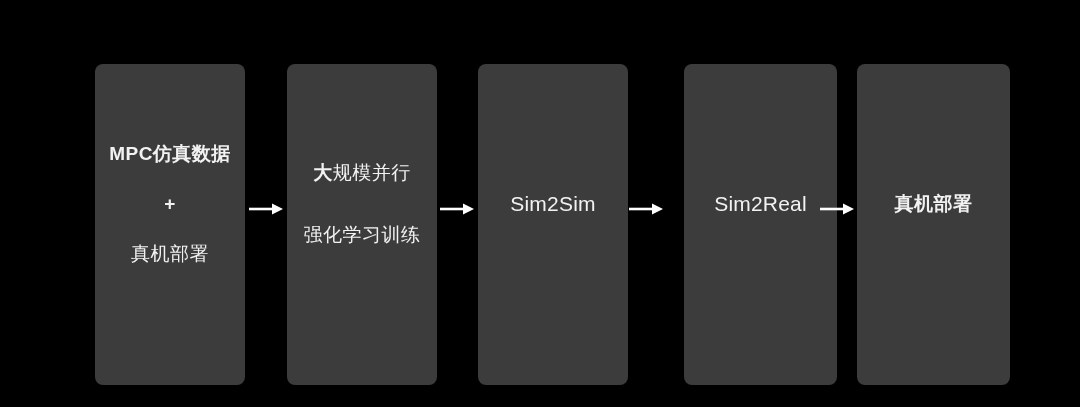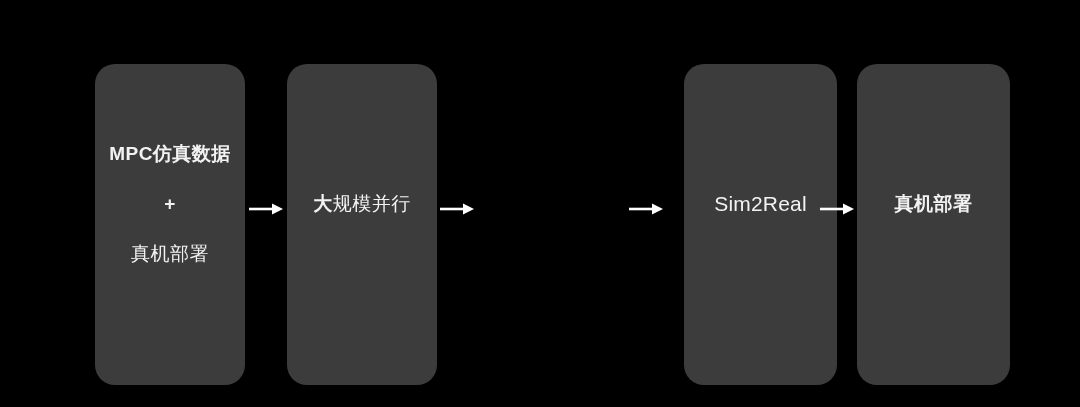--- a/index.html
+++ b/index.html
@@ -18,21 +18,21 @@
     width: 1080px;
     height: 407px;
     background: var(--background);
     overflow: hidden;
   }
   .node {
     position: absolute;
     top: 64px;
     height: 321px;
     background: var(--node-fill);
-    border-radius: 20px;
+    border-radius: 8px;
     display: flex;
     flex-direction: column;
     align-items: center;
     justify-content: center;
     padding-bottom: 41px; 
     color: var(--text);
     text-align: center;
   }
   .node .line {
     line-height: 50px;
@@ -74,27 +74,31 @@
     <div class="line">真机部署</div>
   </div>
 
   <svg class="arrow a1" viewBox="0 0 34 14">
     <line x1="0" y1="7" x2="25" y2="7" stroke-width="2.6"></line>
     <polygon points="23,1.5 34,7 23,12.5"></polygon>
   </svg>
 
   <div class="node n2">
     <div class="line"><span class="bold">大</span><span>规模并行</span></div>
+    <div class="line">强化学习训练</div>
   </div>
 
   <svg class="arrow a2" viewBox="0 0 34 14">
     <line x1="0" y1="7" x2="25" y2="7" stroke-width="2.6"></line>
     <polygon points="23,1.5 34,7 23,12.5"></polygon>
   </svg>
 
+  <div class="node n3">
+    <div class="line latin">Sim2Sim</div>
+  </div>
 
   <svg class="arrow a3" viewBox="0 0 34 14">
     <line x1="0" y1="7" x2="25" y2="7" stroke-width="2.6"></line>
     <polygon points="23,1.5 34,7 23,12.5"></polygon>
   </svg>
 
   <div class="node n4">
     <div class="line latin">Sim2Real</div>
   </div>
 

